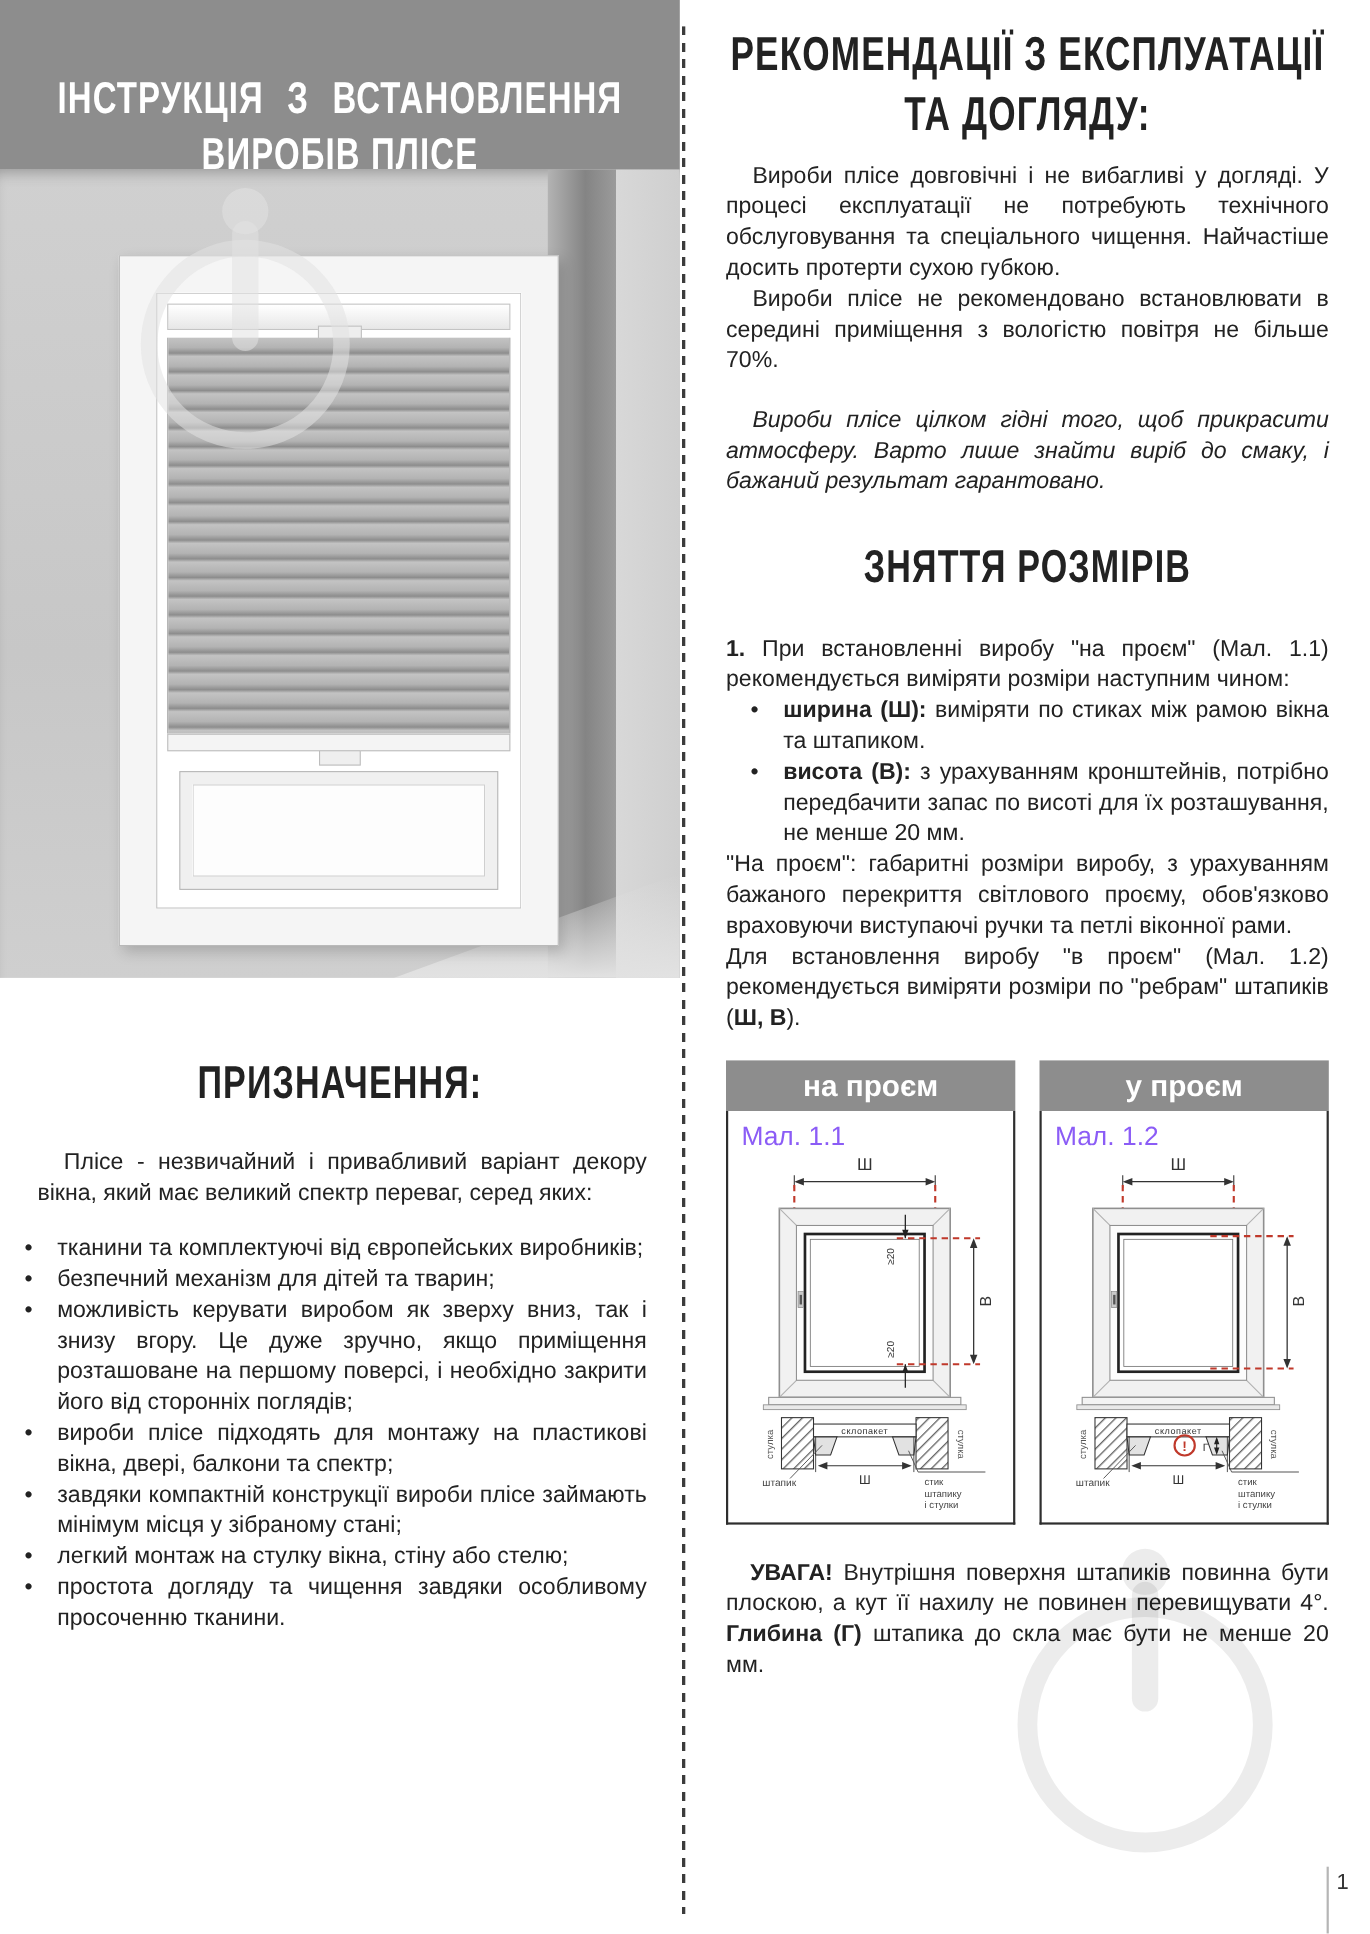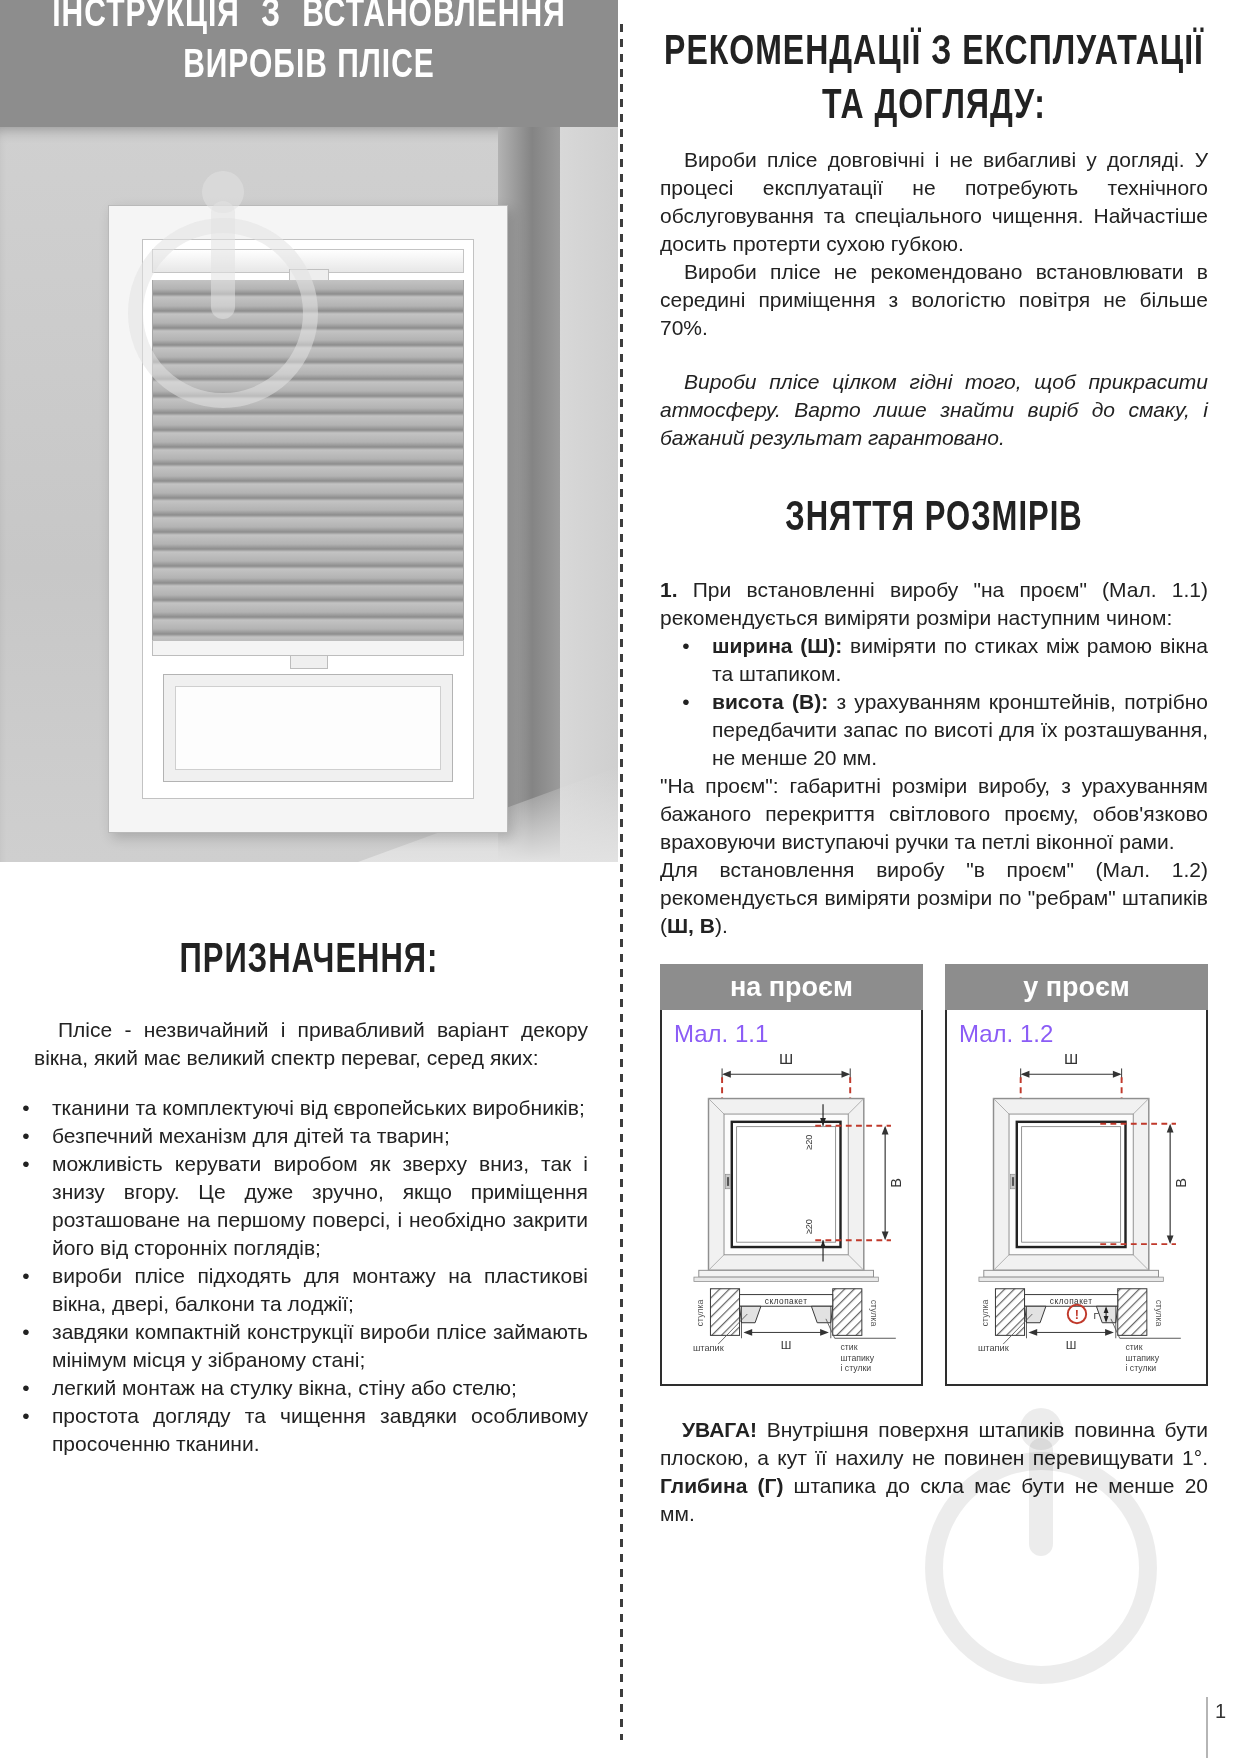--- a/index.html
+++ b/index.html
@@ -1,21 +1,21 @@
 <!DOCTYPE html>
 <html lang="uk"><head>
 <meta charset="utf-8">
 <style>
   html,body{margin:0;padding:0;background:#fff;}
   .page{position:relative;width:1245px;height:1758px;background:#fff;overflow:hidden;
         font-family:"Liberation Sans",sans-serif;color:#222;}
 
   
   .col-left{position:absolute;left:0;top:0;width:618px;}
-  .l-header{height:127px;background:#8d8d8d;display:flex;align-items:flex-start;justify-content:center;}
+  .l-header{height:154px;background:#8d8d8d;display:flex;align-items:flex-end;justify-content:center;}
   .cond{display:inline-block;font-weight:bold;transform:scaleY(1.35);letter-spacing:1px;text-align:center;}
   .l-header .cond{color:#fff;font-size:30px;line-height:38px;}
   .l-header .ws{word-spacing:12px;}
 
   .photo{position:relative;height:735px;background:linear-gradient(180deg,#d0d0d0,#c7c7c7 60%,#cfcfcf);
          overflow:hidden;box-shadow:inset 0 10px 14px -8px rgba(0,0,0,.3);}
   .ph-dark{position:absolute;right:58px;top:0;width:62px;height:100%;
            background:linear-gradient(90deg,#b3b3b3,#848484 55%,#9b9b9b);}
   .ph-right{position:absolute;right:0;top:0;width:58px;height:100%;background:linear-gradient(90deg,#d8d8d8,#cfcfcf);}
   .ph-floor{position:absolute;right:0;bottom:0;width:260px;height:95px;
@@ -131,21 +131,21 @@
       <div class="bul">
         <span class="dot">•</span>
         <span class="bt">безпечний механізм для дітей та тварин;</span>
       </div>
       <div class="bul">
         <span class="dot">•</span>
         <span class="bt">можливість керувати виробом як зверху вниз, так і знизу вгору. Це дуже зручно, якщо приміщення розташоване на першому поверсі, і необхідно закрити його від сторонніх поглядів;</span>
       </div>
       <div class="bul">
         <span class="dot">•</span>
-        <span class="bt">вироби плісе підходять для монтажу на пластикові вікна, двері, балкони та лоджії;</span>
+        <span class="bt">вироби плісе підходять для монтажу на пластикові вікна, двері, балкони та спектр;</span>
       </div>
       <div class="bul">
         <span class="dot">•</span>
         <span class="bt">завдяки компактній конструкції вироби плісе займають мінімум місця у зібраному стані;</span>
       </div>
       <div class="bul">
         <span class="dot">•</span>
         <span class="bt">легкий монтаж на стулку вікна, стіну або стелю;</span>
       </div>
       <div class="bul">
@@ -336,21 +336,21 @@
             <line x1="156" y1="266" x2="156" y2="279" stroke="#222" stroke-width="1"></line>
             <polygon points="156,264 153.5,271 158.5,271" fill="#222"></polygon>
             <polygon points="156,281 153.5,274 158.5,274" fill="#222"></polygon>
           </svg>
         </div>
       </div>
     </div>
 
     <div class="rt warning">
       <span style="display:inline-block;width:22px;"></span><span class="b">УВАГА!</span>
-      <span>Внутрішня поверхня штапиків повинна бути плоскою, а кут її нахилу не повинен перевищувати 1°.</span>
+      <span>Внутрішня поверхня штапиків повинна бути плоскою, а кут її нахилу не повинен перевищувати 4°.</span>
       <span class="b">Глибина (Г)</span>
       <span>штапика до скла має бути не менше 20 мм.</span>
     </div>
   </div>
 
   <div class="wm wm2"></div>
 
   <div class="foot-line"></div>
   <div class="page-num">1</div>
 </div>

